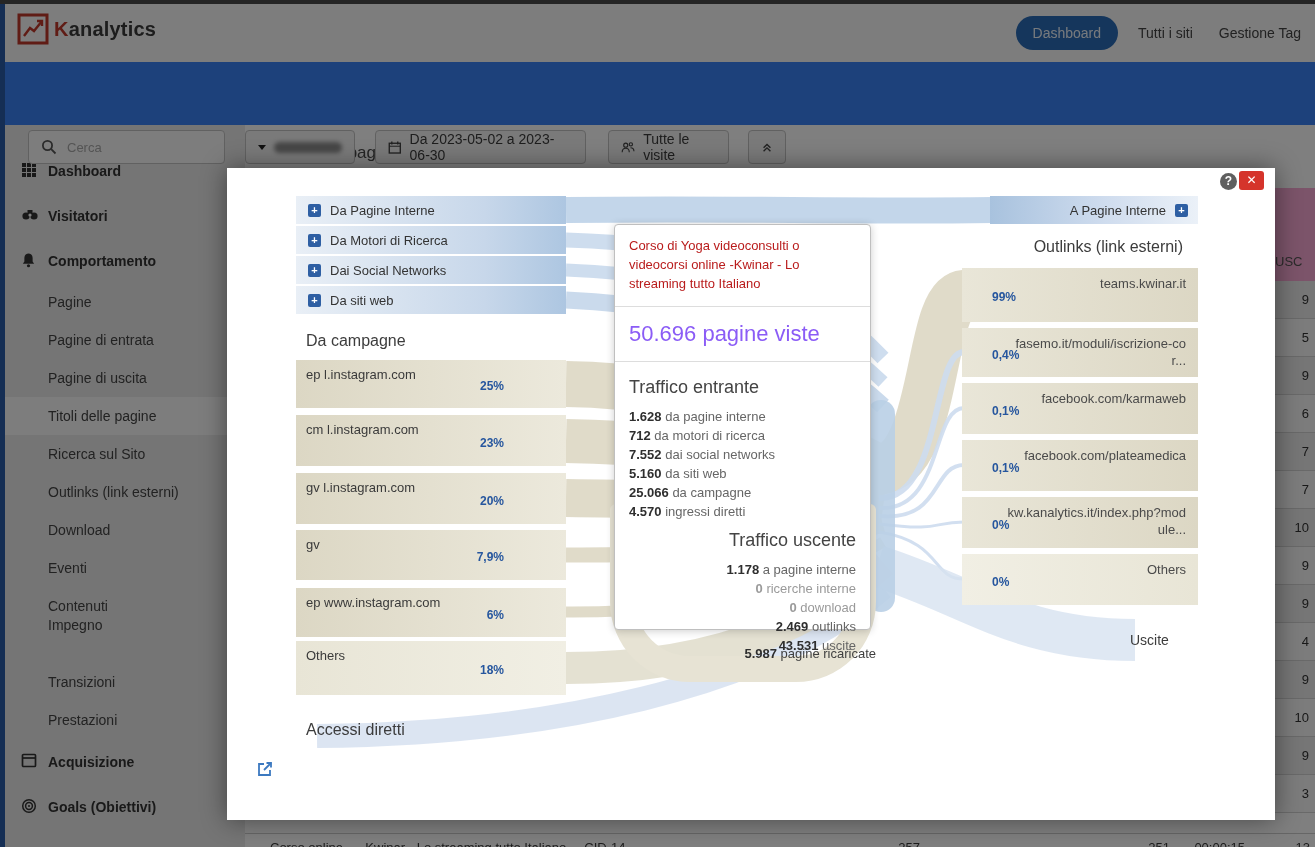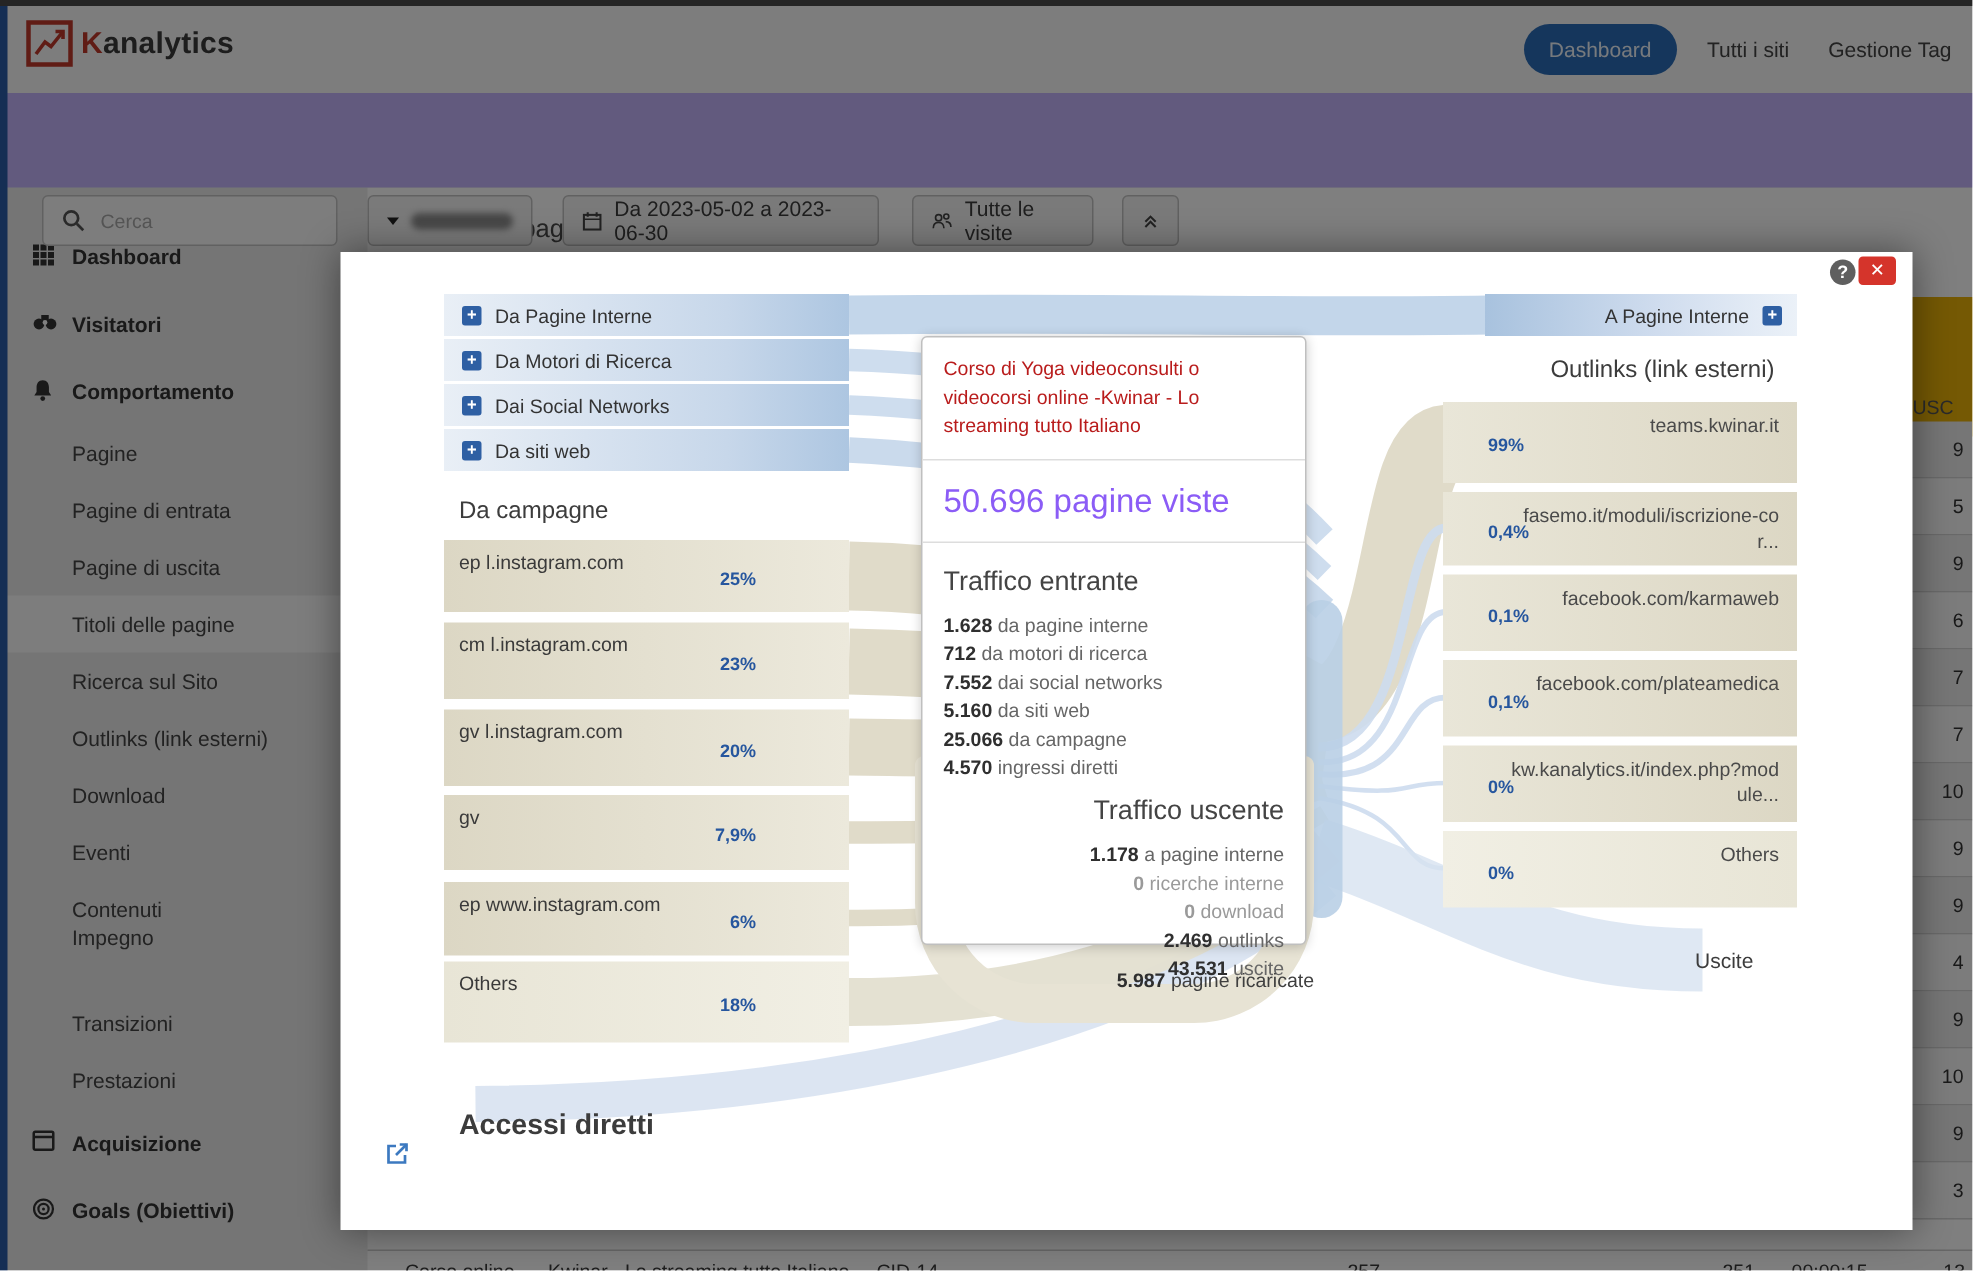--- a/index.html
+++ b/index.html
@@ -11,21 +11,21 @@
   .topstrip{position:absolute;left:0;top:0;width:1315px;height:4px;background:#4a4a4a;z-index:3;}
   .leftstripe{position:absolute;left:0;top:4px;width:5px;height:843px;background:#2a5da8;z-index:3;}
   .topbar{position:absolute;left:0;top:4px;width:1315px;height:58px;background:#fafafa;z-index:2;}
   .logo{position:absolute;left:16px;top:8px;display:flex;align-items:center;gap:4px;}
   .logo-text{font-size:20px;font-weight:bold;color:#3a3a3a;letter-spacing:.2px;}
   .logo-k{color:#c0392b;}
   .topnav{position:absolute;right:8px;top:12px;display:flex;align-items:center;gap:14px;font-size:14px;color:#444;}
   .navpill{background:#2a6cb8;color:#eef4fb;border-radius:17px;padding:9px 17px;}
   .navlink{padding:9px 6px;}
 
-  .toolbar{position:absolute;left:0;top:62px;width:1315px;height:63px;background:#c4b5fd;z-index:2;}
+  .toolbar{position:absolute;left:0;top:62px;width:1315px;height:63px;background:#3b82f6;z-index:2;}
   .tool{position:absolute;top:68px;height:34px;background:#f4f4f4;border:1px solid #c3c3c3;border-radius:4px;
         display:flex;align-items:center;gap:8px;padding:0 12px;font-size:14px;color:#3d3d3d;box-sizing:border-box;}
   .searchbox{left:28px;width:197px;background:#fbfbfb;}
   .searchbox input{border:none;outline:none;background:transparent;font-size:13px;color:#444;width:130px;
         font-family:"Liberation Sans",sans-serif;}
   .searchbox input::placeholder{color:#a8a8a8;}
   .siteselect{left:245px;width:110px;}
   .caret{width:0;height:0;border-left:4px solid transparent;border-right:4px solid transparent;border-top:5px solid #222;}
   .blurblob{width:68px;height:11px;background:#8f8f8f;border-radius:6px;filter:blur(2px);}
   .datebtn{left:375px;width:211px;}
@@ -34,21 +34,21 @@
 
   .sidebar{position:absolute;left:0;top:125px;width:245px;height:722px;background:#eaeaea;z-index:1;}
   .snav{position:absolute;left:0;width:227px;height:38px;line-height:38px;font-size:14px;color:#454545;cursor:pointer;}
   .snav .slabel{position:absolute;left:48px;white-space:nowrap;}
   .snav .sicon{position:absolute;left:21px;top:10px;}
   .snav.section .slabel{font-weight:bold;color:#333;}
   .snav.active{background:#fbfbfb;}
 
   .content{position:absolute;left:245px;top:125px;width:1070px;height:722px;background:#ffffff;z-index:1;}
   .page-title{position:absolute;left:22px;top:18px;font-size:17px;color:#4a4a4a;}
-  .bg-thead{position:absolute;right:0;top:73px;width:70px;height:93px;background:#eab308;}
+  .bg-thead{position:absolute;right:0;top:63px;width:70px;height:93px;background:#f9a8d4;}
   .bg-thead .colh{position:absolute;left:30px;bottom:12px;font-size:13px;color:#555;white-space:nowrap;}
   .bg-col{position:absolute;right:0;top:156px;width:70px;}
   .bg-row{height:38px;border-bottom:1px solid #d2d2d2;font-size:13px;color:#333;text-align:right;
           padding:0 6px 0 0;line-height:38px;box-sizing:border-box;}
   .bg-row.even{background:#ececec;} .bg-row.odd{background:#f8f8f8;}
   .partial-row{position:absolute;left:0;top:708px;width:1070px;height:24px;border-top:1px solid #cccccc;
           font-size:13px;color:#3a3a3a;}
   .pr-title{position:absolute;left:25px;top:6px;white-space:nowrap;}
   .pr-val{position:absolute;top:6px;text-align:right;width:70px;}
 
@@ -65,21 +65,21 @@
   .plus{width:13px;height:13px;background:#2e5fa3;color:#fff;border-radius:2px;font-size:11px;line-height:13px;
         text-align:center;font-weight:bold;flex:0 0 13px;}
   .group-title{position:absolute;font-size:16px;color:#3c3c3c;z-index:2;}
 
   .cbox{position:absolute;left:69px;width:270px;background:linear-gradient(90deg,#dcd7c4 0%,#ece9dc 100%);
         z-index:2;font-size:13px;color:#3a3a3a;cursor:pointer;}
   .cbox.light{background:linear-gradient(90deg,#e8e5d6 0%,#f1efe4 100%);}
   .cbox .clabel{padding:7px 10px 0 10px;}
   .pct{position:absolute;font-weight:bold;color:#26569e;font-size:12px;}
   .cbox .pct{right:62px;top:50%;transform:translateY(-38%);}
-  .direct-label{position:absolute;left:79px;top:572px;font-size:19px;color:#3c3c3c;z-index:2;font-weight:bold;}
+  .direct-label{position:absolute;left:79px;top:553px;font-size:16px;color:#3c3c3c;z-index:2;}
 
   .panel{position:absolute;left:387px;top:56px;width:257px;height:406px;background:#fff;border:1px solid #bfbfbf;
          border-radius:4px;z-index:3;box-sizing:border-box;box-shadow:0 1px 8px rgba(0,0,0,.2);}
   .p-title{padding:12px 14px;color:#b91c1c;font-size:13px;line-height:1.45;border-bottom:1px solid #ddd;cursor:pointer;}
   .p-views{padding:14px;font-size:22px;color:#8b5cf6;border-bottom:1px solid #ddd;}
   .p-sec{padding:10px 14px 2px 14px;font-size:13px;color:#666;line-height:19px;}
   .p-sec-h{font-size:18px;color:#444;margin:6px 0 10px 0;}
   .p-sec b{color:#2f2f2f;}
   .p-out{text-align:right;padding-top:2px;}
   .muted, .muted b{color:#9a9a9a;}

